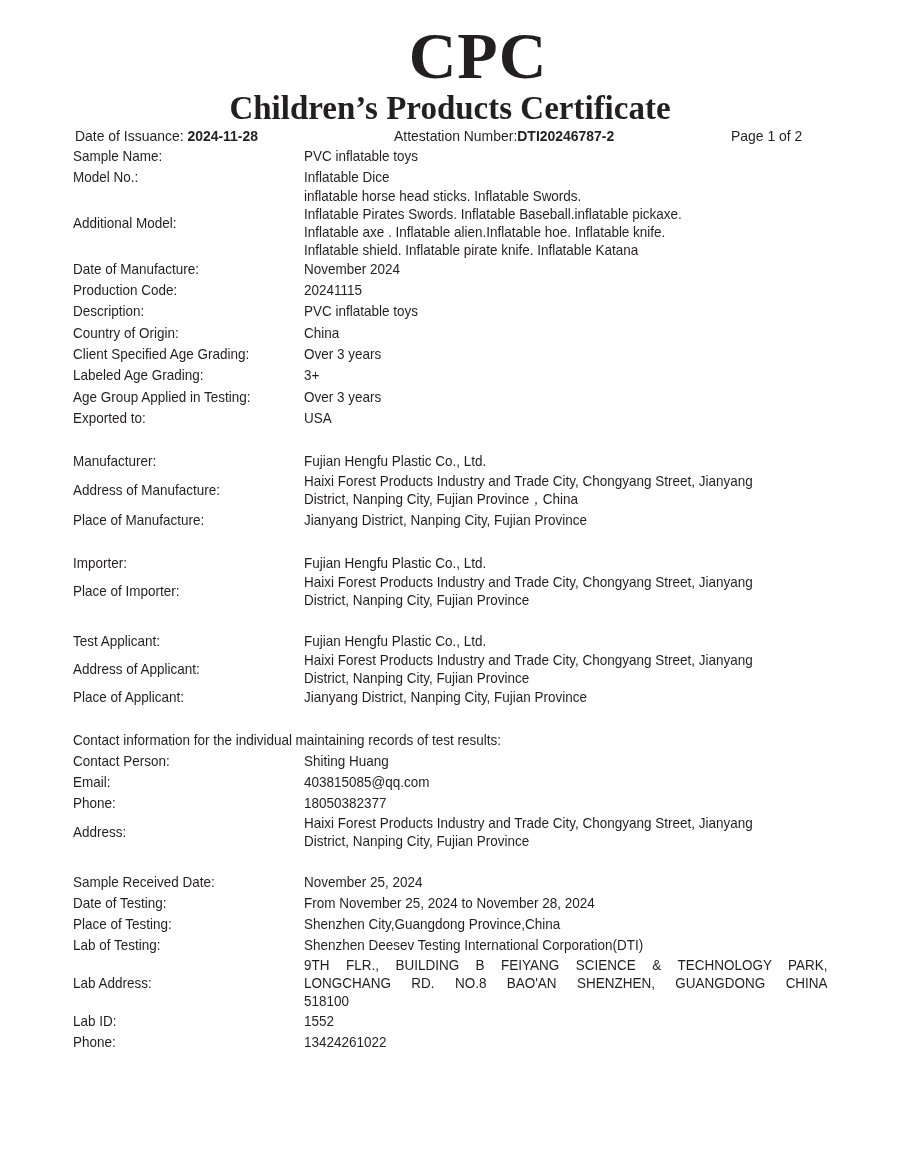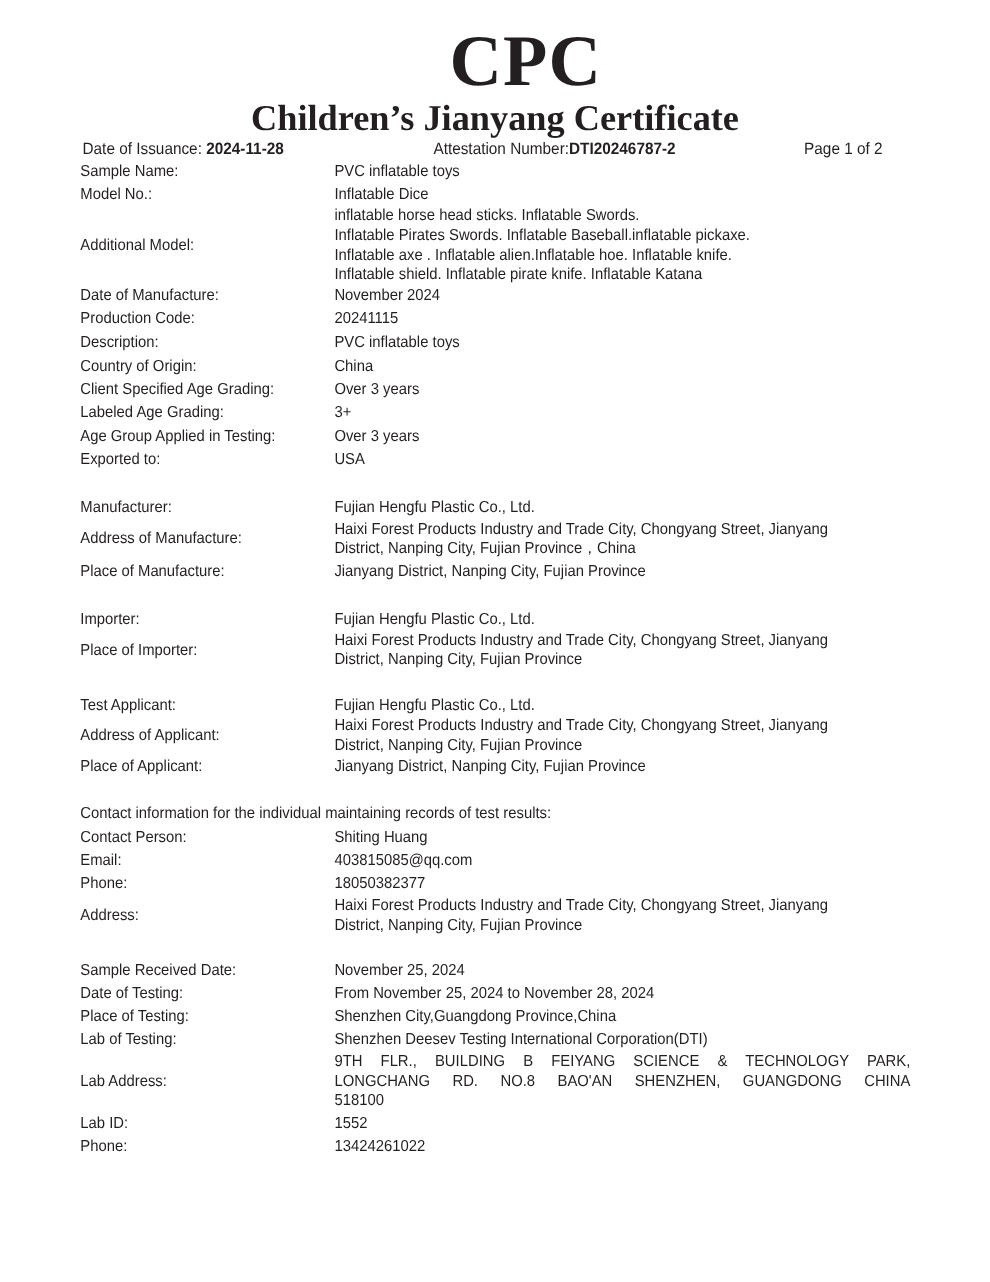--- a/index.html
+++ b/index.html
@@ -27,21 +27,21 @@
     .justify div { text-align: justify; text-align-last: justify; white-space: normal; }
     .justify div.last { text-align-last: left; }
     .note { position: absolute; left: 73px; white-space: nowrap; transform-origin: left top; transform: scaleX(0.93); }
   </style>
 </head>
 <body>
 
 <div>
 
   <div class="title-cpc">CPC</div>
-  <div class="title-sub">Children’s Jianyang Certificate</div>
+  <div class="title-sub">Children’s Products Certificate</div>
 
   <div class="hdr" style="left:75px;">
     <span>Date of Issuance: </span><b>2024-11-28</b>
   </div>
   <div class="hdr" style="left:394px;">
     <span>Attestation Number:</span><b>DTI20246787-2</b>
   </div>
   <div class="hdr" style="left:731px;">Page 1 of 2</div>
 
   <div class="row" style="top:147px;">

